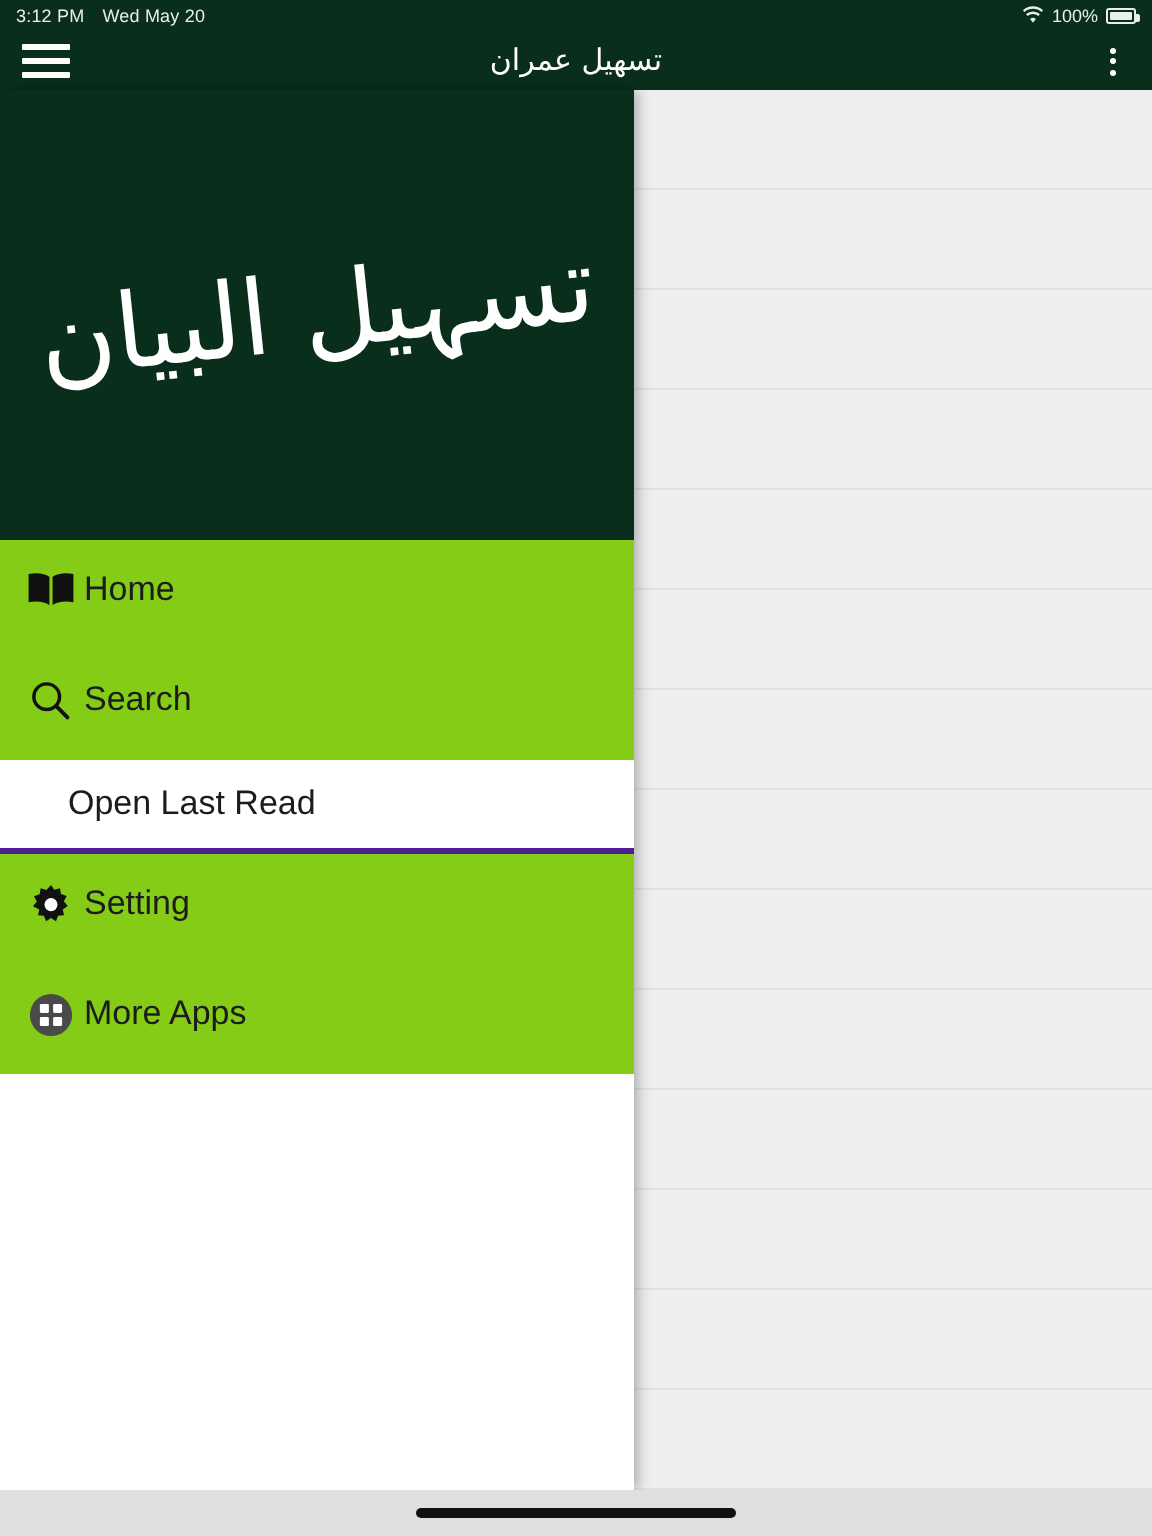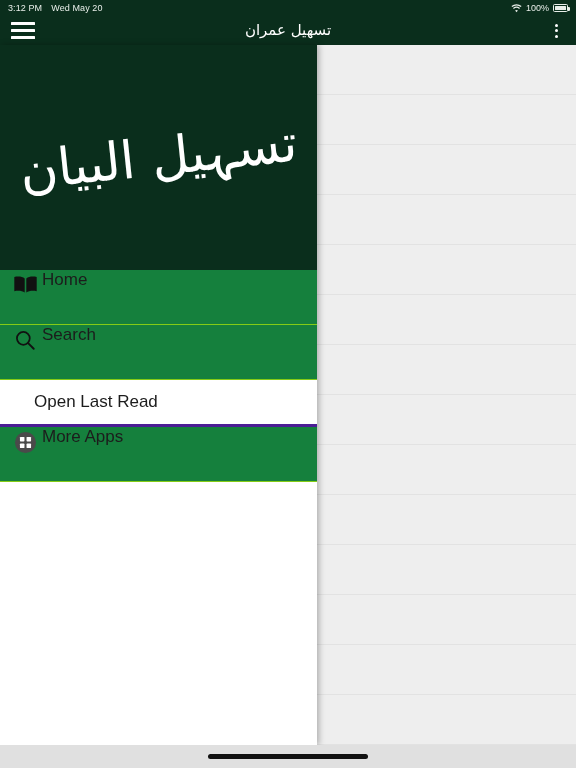--- a/index.html
+++ b/index.html
@@ -119,25 +119,25 @@
     direction:rtl; text-align:center;
     line-height:1.35;
     padding:0 10px;
     transform:rotate(-6deg);
     white-space:normal;
     max-width:300px;
   }
 
   .drawer-item {
     height:55px;
-    display:flex; 
-    border-bottom:1px solid #84cc16;
+    display:flex; align-items:center;
+    border-bottom:5px solid #84cc16;
     padding-left:8px;
     cursor:pointer;
-    background:#15803d;
+    background:#84cc16;
   }
   .di-icon {
     width:34px; min-width:34px; height:30px;
     display:flex; align-items:center; justify-content:center;
     color:#111111;
   }
   .di-label {
     font-size:17px; color:#1c1c1c;
     font-family:"Liberation Sans", sans-serif;
   }
@@ -301,20 +301,29 @@
         </svg>
       </span>
       <span class="di-label">Search</span>
     </div>
 
 
     <div class="lastread">
       <div class="lr-title">Open Last Read</div>
     </div>
 
+    <div class="drawer-item">
+      <span class="di-icon">
+        <svg width="23" height="23" viewBox="0 0 24 24">
+          <path d="M12 1.5l1.7 2.6 3-.9.5 3.1 3 1-1.5 2.8 2 2.4-2.6 1.8.7 3-3.1.3-1.1 2.9-2.6-1.7-2.6 1.7-1.1-2.9-3.1-.3.7-3L2.6 12.6l2-2.4L3.1 7.4l3-1 .5-3.1 3 .9L12 1.5z" fill="#111"></path>
+          <circle cx="12" cy="11.8" r="3.4" fill="#fff"></circle>
+        </svg>
+      </span>
+      <span class="di-label">Setting</span>
+    </div>
 
     <div class="drawer-item">
       <span class="di-icon">
         <svg width="23" height="23" viewBox="0 0 24 24">
           <circle cx="12" cy="12" r="11" fill="#4a4a4a"></circle>
           <rect x="6.2" y="6.2" width="4.7" height="4.7" rx=".7" fill="#fff"></rect>
           <rect x="13.1" y="6.2" width="4.7" height="4.7" rx=".7" fill="#fff"></rect>
           <rect x="6.2" y="13.1" width="4.7" height="4.7" rx=".7" fill="#fff"></rect>
           <rect x="13.1" y="13.1" width="4.7" height="4.7" rx=".7" fill="#fff"></rect>
         </svg>

